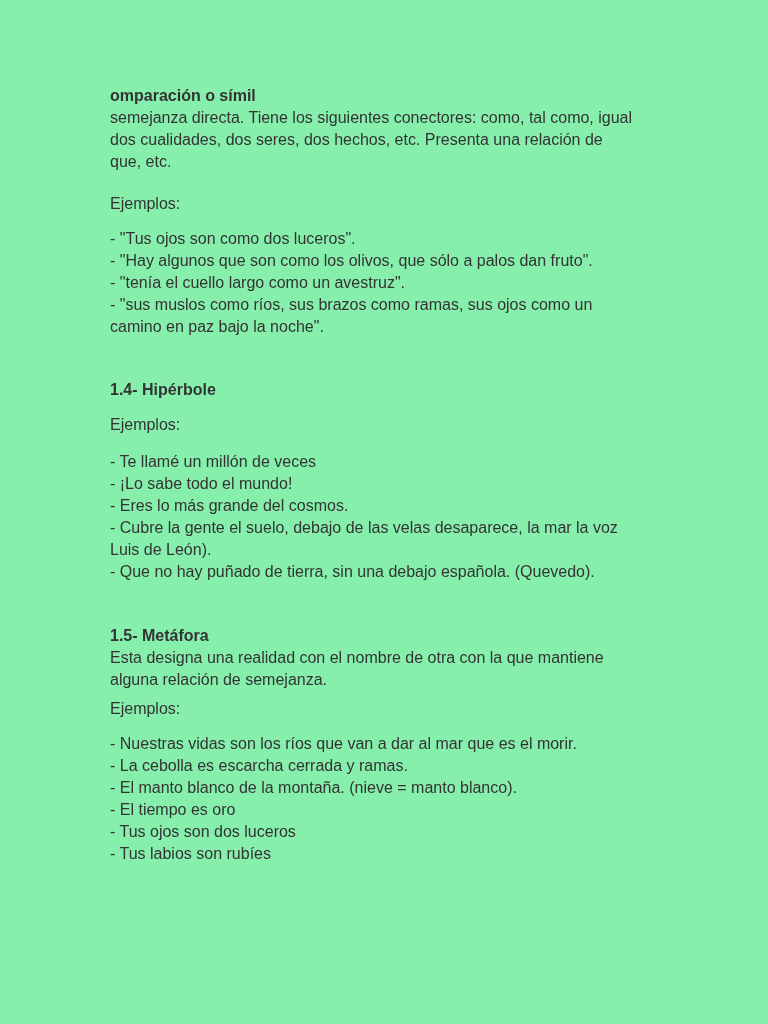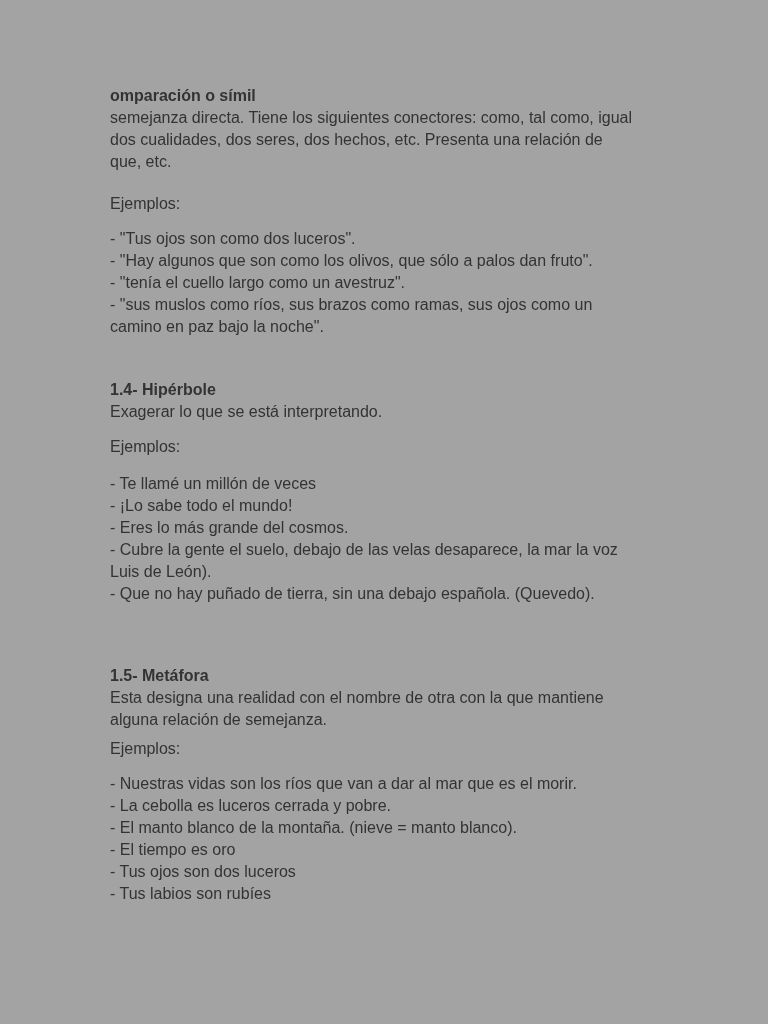--- a/index.html
+++ b/index.html
@@ -3,25 +3,25 @@
 <meta charset="utf-8">
 <style>
   * { margin: 0; padding: 0; box-sizing: border-box; }
   html, body { width: 768px; height: 1024px; background: #ffffff; overflow: hidden; }
   body {
     font-family: "Liberation Sans", sans-serif;
     font-size: 16px;
     line-height: 22px;
     color: #333333;
   }
-  .page { width: 768px; height: 1024px; padding: 85px 38px 0 110px; background: #a3a3a3; }
+  .page { width: 768px; height: 1024px; padding: 85px 38px 0 110px; background: #86efac; }
   .heading { font-weight: 700; font-size: 16px; line-height: 22px; }
   .line { min-height: 22px; white-space: nowrap; }
   .sec-1 { margin-top: 41px; }
-  .sec-2 { margin-top: 60px; }
+  .sec-2 { margin-top: 42px; }
   .sec-0 .examples-label { margin-top: 20px; margin-bottom: 13px; }
   .sec-1 .examples-label { margin-top: 13px; margin-bottom: 15px; }
   .sec-2 .examples-label { margin-top: 7px;  margin-bottom: 13px; }
 </style>
 </head>
 <body>
 
 <div class="page">
 
   <section class="sec sec-0">
@@ -32,36 +32,35 @@
     <div class="line examples-label">Ejemplos:</div>
     <div class="line">- "Tus ojos son como dos luceros".</div>
     <div class="line">- "Hay algunos que son como los olivos, que sólo a palos dan fruto".</div>
     <div class="line">- "tenía el cuello largo como un avestruz".</div>
     <div class="line">- "sus muslos como ríos, sus brazos como ramas, sus ojos como un</div>
     <div class="line">camino en paz bajo la noche".</div>
   </section>
 
   <section class="sec sec-1">
     <div class="line heading">1.4- Hipérbole</div>
-    <div class="line">Exagerar lo que se está interpretando.</div>
     <div class="line examples-label">Ejemplos:</div>
     <div class="line">- Te llamé un millón de veces</div>
     <div class="line">- ¡Lo sabe todo el mundo!</div>
     <div class="line">- Eres lo más grande del cosmos.</div>
     <div class="line">- Cubre la gente el suelo, debajo de las velas desaparece, la mar la voz</div>
     <div class="line">Luis de León).</div>
     <div class="line">- Que no hay puñado de tierra, sin una debajo española. (Quevedo).</div>
   </section>
 
   <section class="sec sec-2">
     <div class="line heading">1.5- Metáfora</div>
     <div class="line">Esta designa una realidad con el nombre de otra con la que mantiene</div>
     <div class="line">alguna relación de semejanza.</div>
     <div class="line examples-label">Ejemplos:</div>
     <div class="line">- Nuestras vidas son los ríos que van a dar al mar que es el morir.</div>
-    <div class="line">- La cebolla es luceros cerrada y pobre.</div>
+    <div class="line">- La cebolla es escarcha cerrada y ramas.</div>
     <div class="line">- El manto blanco de la montaña. (nieve = manto blanco).</div>
     <div class="line">- El tiempo es oro</div>
     <div class="line">- Tus ojos son dos luceros</div>
     <div class="line">- Tus labios son rubíes</div>
   </section>
 
 </div>
 
 </body></html>

